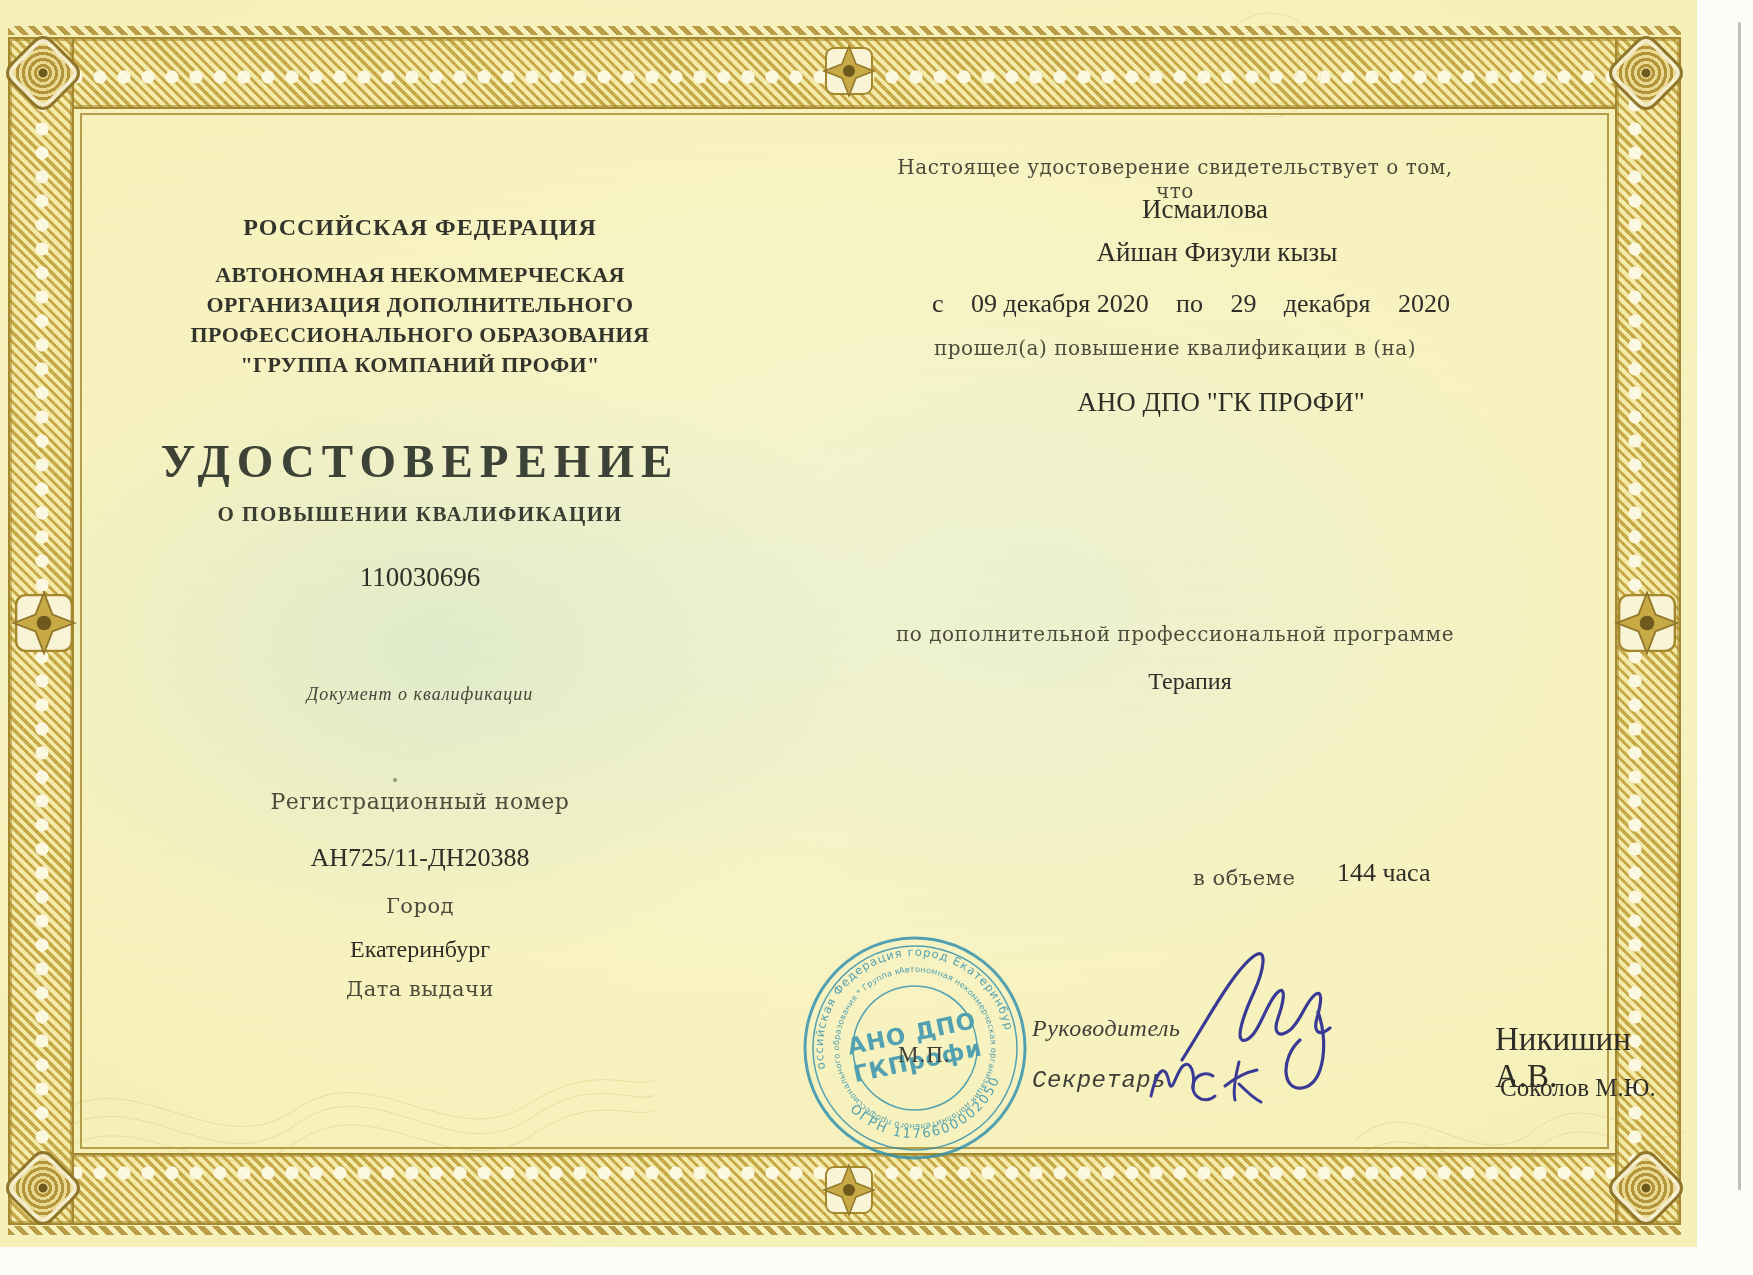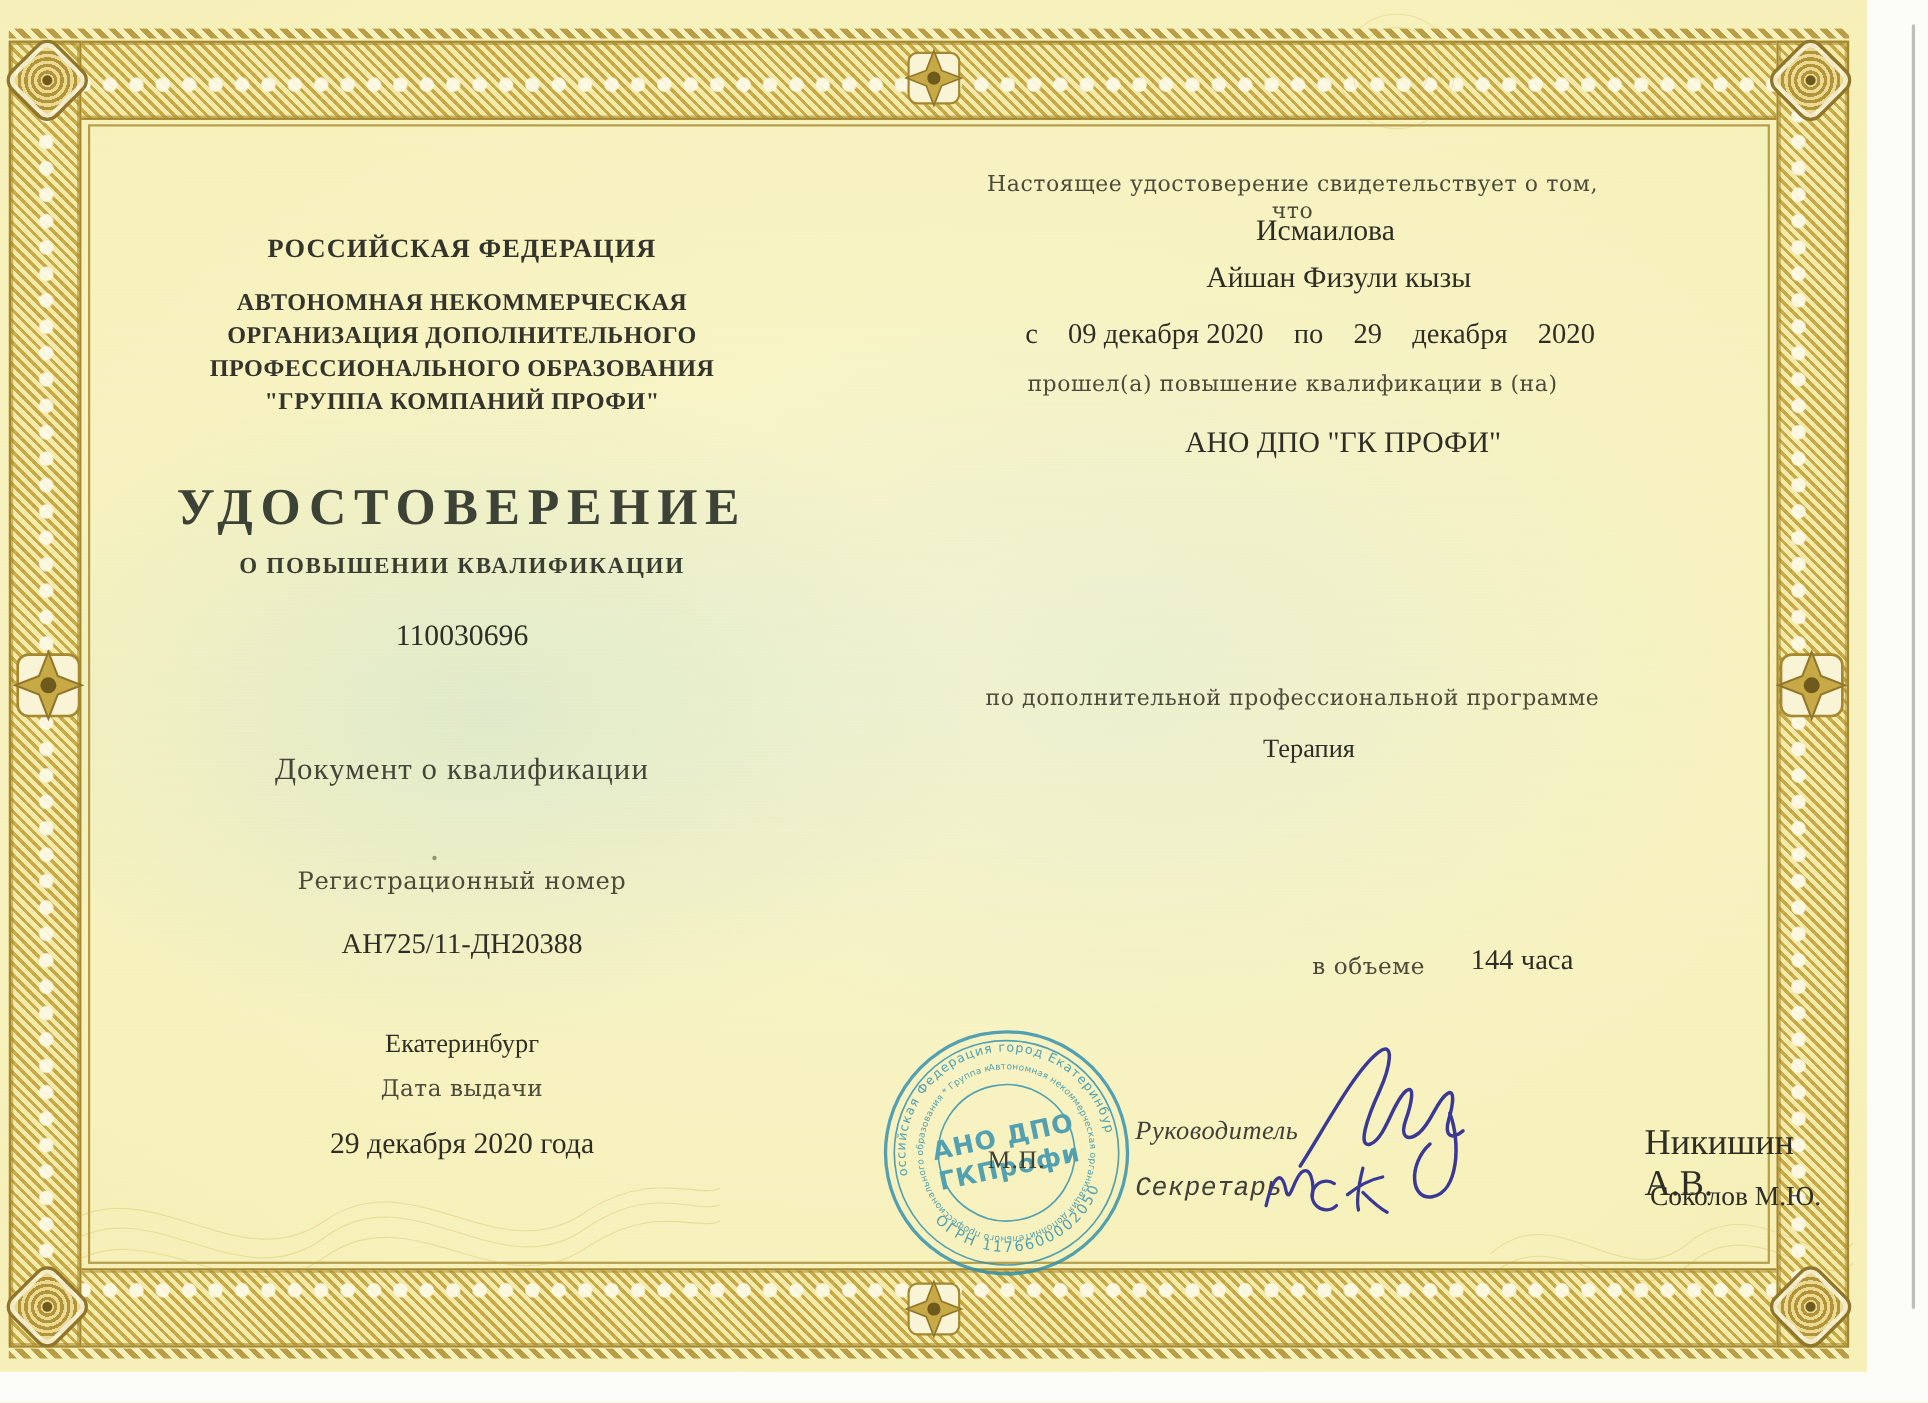--- a/index.html
+++ b/index.html
@@ -66,21 +66,21 @@
   .abs { position:absolute; }
   .col-l { left:130px; width:580px; text-align:center; }
   .col-r { left:880px; width:590px; text-align:center; }
   .lbl  { font-family:"DejaVu Serif","Liberation Serif",serif; color:#4c4b3b; letter-spacing:.5px; }
   .val  { color:#2e2e27; }
   .country { top:214px; font-size:24px; font-weight:bold; letter-spacing:1px; color:#33352c; }
   .orgname { top:260px; font-size:22px; font-weight:600; line-height:30px; color:#33352c; letter-spacing:.4px; }
   .doctitle { top:434px; font-size:47px; font-weight:bold; letter-spacing:7px; color:#3d4237; }
   .docsub   { top:502px; font-size:21px; font-weight:600; letter-spacing:1.5px; color:#3a3d32; }
   .blankno  { top:562px; font-size:27px; }
-  .dockind  { top:684px; font-size:28px; color:#45453a; letter-spacing:1px; }
+  .dockind  { top:684px; font-size:18px; font-style:italic; color:#45453a; letter-spacing:1px; }
   .reglbl   { top:789px; font-size:22px; }
   .regval   { top:843px; font-size:26px; }
   .citylbl  { top:894px; font-size:21px; }
   .cityval  { top:936px; font-size:24px; }
   .datelbl  { top:977px; font-size:21px; }
   .dateval  { top:1024px; font-size:27px; }
   .intro    { top:155px; font-size:20px; }
   .surname  { top:194px; font-size:27px; transform:translateX(30px); }
   .name2    { top:237px; font-size:27px; transform:translateX(42px); }
   .period   { left:932px; top:289px; width:518px; display:flex; justify-content:space-between;
@@ -168,23 +168,23 @@
       <div>"ГРУППА КОМПАНИЙ ПРОФИ"</div>
     </div>
     <div class="abs col-l country">РОССИЙСКАЯ ФЕДЕРАЦИЯ</div>
     <div class="abs col-l doctitle">УДОСТОВЕРЕНИЕ</div>
     <div class="abs col-l docsub">О ПОВЫШЕНИИ КВАЛИФИКАЦИИ</div>
     <div class="abs col-l blankno val">110030696</div>
     <div class="abs col-l dockind">Документ о квалификации</div>
     <div class="abs dot-artifact"></div>
     <div class="abs col-l reglbl lbl">Регистрационный номер</div>
     <div class="abs col-l regval val">АН725/11-ДН20388</div>
+    <div class="abs col-l citylbl lbl">Город</div>
     <div class="abs col-l cityval val">Екатеринбург</div>
     <div class="abs col-l datelbl lbl">Дата выдачи</div>
-    <div class="abs col-l dateval val">29 декабря 2020 года</div>
 
     <div class="abs col-r intro lbl">Настоящее удостоверение свидетельствует о том, что</div>
     <div class="abs col-r surname val">Исмаилова</div>
     <div class="abs col-r name2 val">Айшан Физули кызы</div>
     <div class="abs period">
       <span>с</span>
       <span>09 декабря 2020</span>
       <span>по</span>
       <span>29</span>
       <span>декабря</span>

